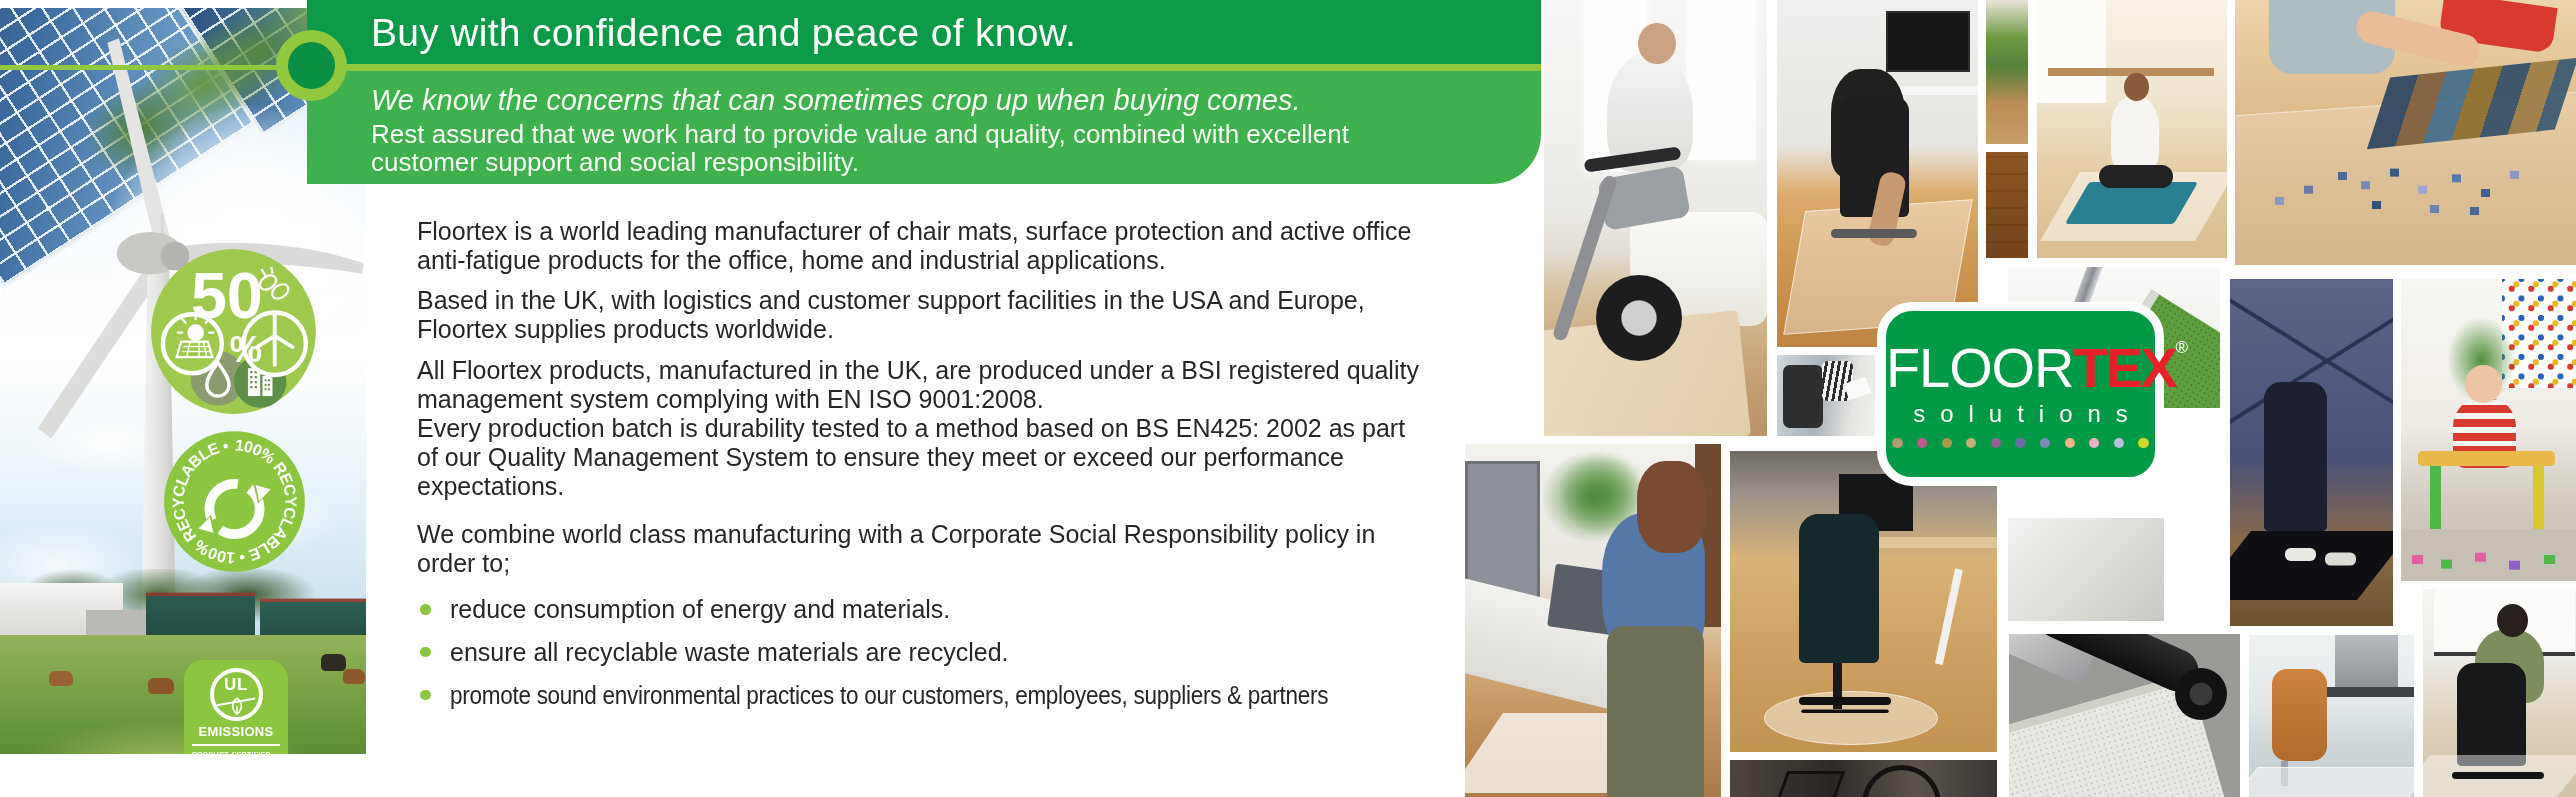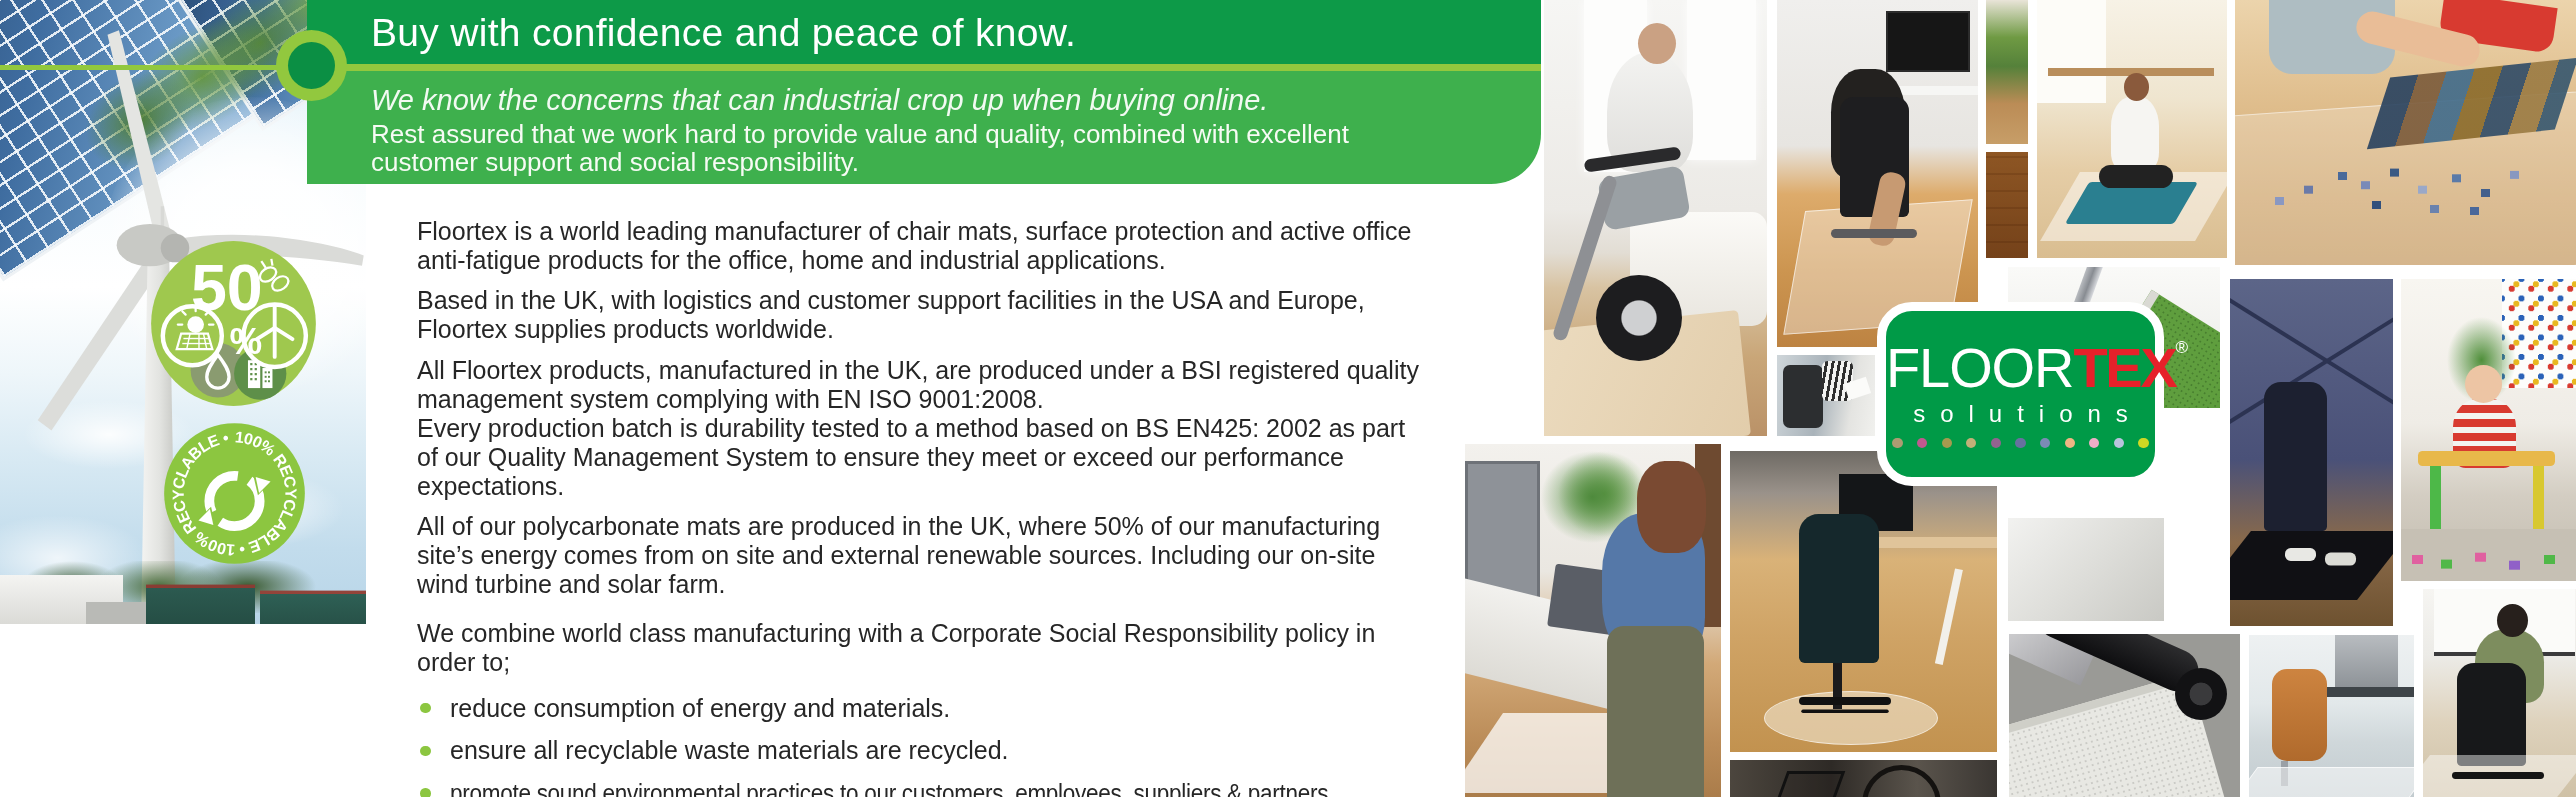--- a/index.html
+++ b/index.html
@@ -1,20 +1,20 @@
 <!DOCTYPE html>
 <html style="font-size:9.2px"><head>
 <meta charset="utf-8">
 <style>
   html,body{margin:0;padding:0;background:#ffffff;}
   body{font-family:"Liberation Sans", sans-serif; -webkit-font-smoothing:antialiased;}
   .canvas{position:relative;width:2576px;height:798px;background:#ffffff;overflow:hidden;}
 
   
-  .left-photo{position:absolute;left:0;top:0;width:366px;height:624px;overflow:hidden;
+  .left-photo{position:absolute;left:0;top:8px;width:366px;height:746px;overflow:hidden;
     background:linear-gradient(180deg,#cfe7f4 0%,#e8f4fa 14%,#f8fcfe 30%,#ffffff 46%,#eef6fa 60%,#d7e9f3 74%,#c2dcec 88%,#b8d5e8 100%);}
   .glare{position:absolute;left:103px;top:97px;width:298px;height:298px;border-radius:50%;
     background:radial-gradient(circle,rgba(255,255,255,.98) 0%,rgba(255,255,255,.85) 35%,rgba(255,255,255,0) 72%);}
   .clouds{position:absolute;left:0;top:366px;width:366px;height:252px;
     background:
       radial-gradient(closest-side,rgba(255,255,255,.9),rgba(255,255,255,0)) 23px 34px/172px 69px no-repeat,
       radial-gradient(closest-side,rgba(255,255,255,.8),rgba(255,255,255,0)) 149px 103px/195px 80px no-repeat,
       radial-gradient(closest-side,rgba(255,255,255,.75),rgba(255,255,255,0)) -34px 149px/183px 86px no-repeat;}
   .solar{position:absolute;border:3.4px solid #eef2f5;
     background:
@@ -396,35 +396,34 @@
   </section>
 
   <div class="accent-line"></div>
 
   <section class="banner">
     <div class="banner-top">
       <h1>Buy with confidence and peace of know.</h1>
     </div>
     <div class="banner-strip"></div>
     <div class="banner-body">
-      <p class="tagline">We know the concerns that can industrial crop up when buying online.</p>
+      <p class="tagline">We know the concerns that can sometimes crop up when buying comes.</p>
       <p class="bsub bsub2">customer support and social responsibility.</p>
       <p class="bsub bsub1">Rest assured that we work hard to provide value and quality, combined with excellent</p>
     </div>
   </section>
   <div class="banner-circle">
     <div class="banner-circle-inner"></div>
   </div>
 
   <section class="article">
     <p>Floortex is a world leading manufacturer of chair mats, surface protection and active office anti-fatigue products for the office, home and industrial applications.</p>
     <p>Based in the UK, with logistics and customer support facilities in the USA and Europe, Floortex supplies products worldwide.</p>
     <p class="tight">All Floortex products, manufactured in the UK, are produced under a BSI registered quality management system complying with EN ISO 9001:2008.</p>
     <p>Every production batch is durability tested to a method based on BS EN425: 2002 as part of our Quality Management System to ensure they meet or exceed our performance expectations.</p>
-    <p>All of our polycarbonate mats are produced in the UK, where 50% of our manufacturing site’s energy comes from on site and external renewable sources. Including our on-site wind turbine and solar farm.</p>
     <p class="intro">We combine world class manufacturing with a Corporate Social Responsibility policy in order to;</p>
     <ul class="bullets">
       <li>
         <span class="bullet-dot"></span>
         <span>reduce consumption of energy and materials.</span>
       </li>
       <li>
         <span class="bullet-dot"></span>
         <span>ensure all recyclable waste materials are recycled.</span>
       </li>

